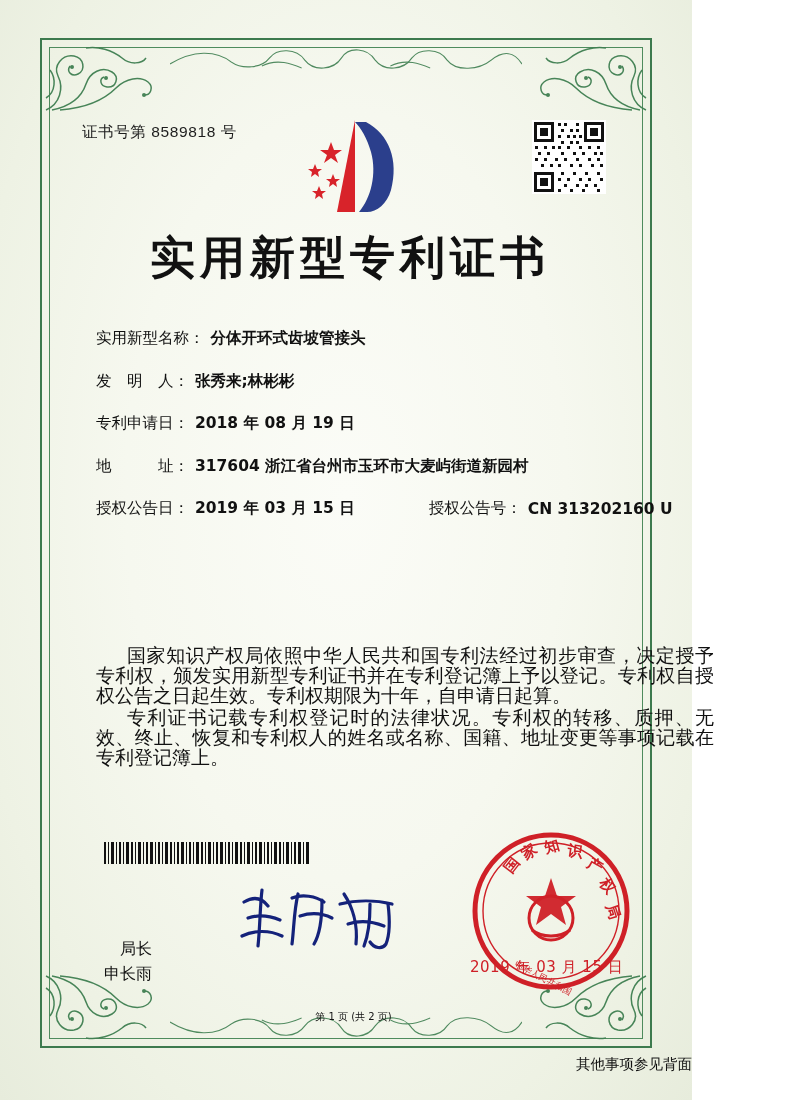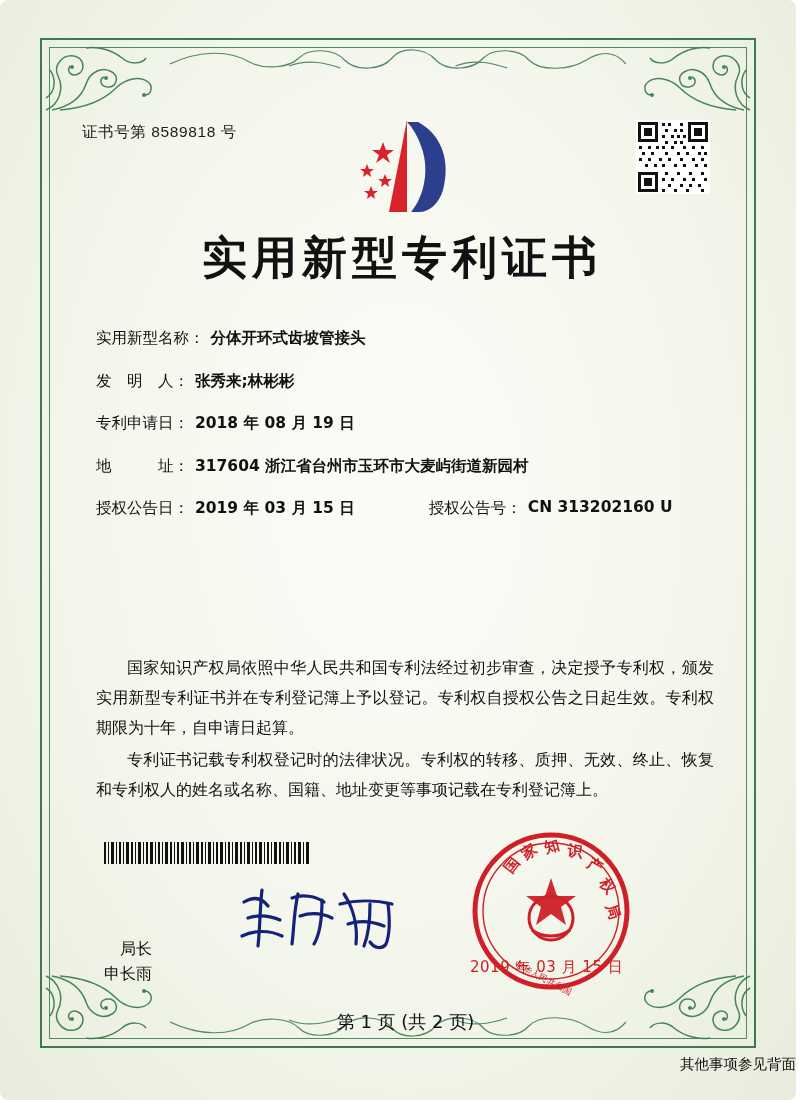--- a/index.html
+++ b/index.html
@@ -8,25 +8,24 @@
   }
   body {
     width: 800px;
     height: 1100px;
     background: #ffffff;
     font-family: "Liberation Serif", "DejaVu Serif", serif;
     overflow: hidden;
   }
   .page {
     position: relative;
-    width: 796px;
+    width: 692px;
     height: 1100px;
     background:
       radial-gradient(ellipse at 50% 45%, #fbfcf7 0%, #f6f8ef 45%, #eef2e4 78%, #e7ecdc 100%);
-    border-radius: 8px;
   }
   
   .border-outer {
     position: absolute;
     left: 40px;
     top: 38px;
     right: 40px;
     bottom: 52px;
     border: 2px solid #3d7a4e;
     box-sizing: border-box;
@@ -109,21 +108,21 @@
 
   
   .fields {
     position: absolute;
     left: 96px;
     top: 328px;
     width: 620px;
   }
   .field {
     display: flex;
-    align-items: flex-start;
+    align-items: center;
     margin-bottom: 21.5px;
     font-size: 16px;
     color: #111;
   }
   .field .label {
     white-space: pre;
     font-family: "DejaVu Sans", "Liberation Sans", sans-serif;
     font-size: 15.5px;
   }
   .field .value {
@@ -139,26 +138,25 @@
     font-family: "DejaVu Sans", "Liberation Sans", sans-serif;
     font-size: 15.5px;
   }
 
   
   .paragraphs {
     position: absolute;
     left: 96px;
     top: 645px;
     width: 618px;
-    font-size: 16px;
-    line-height: 30px;
+    font-size: 19px;
+    line-height: 20px;
     color: #111;
     font-family: "DejaVu Sans", "Liberation Sans", sans-serif;
     text-align: justify;
-    margin-top: 8px;
   }
   .paragraphs p {
     margin: 0 0 2px 0;
     text-indent: 31px;
   }
 
   
   .barcode {
     position: absolute;
     left: 104px;
@@ -206,21 +204,21 @@
     color: #cf2027;
     font-family: "DejaVu Sans", "Liberation Sans", sans-serif;
     letter-spacing: .5px;
   }
 
   .page-num {
     position: absolute;
     left: 0; right: 0;
     top: 1010px;
     text-align: center;
-    font-size: 18px;
+    font-size: 10px;
     color: #111;
     font-family: "DejaVu Sans", "Liberation Sans", sans-serif;
     padding-left: 15px;
   }
   .footnote {
     position: absolute;
     left: 0; right: 0;
     top: 1055px;
     text-align: right;
     font-size: 14.5px;

